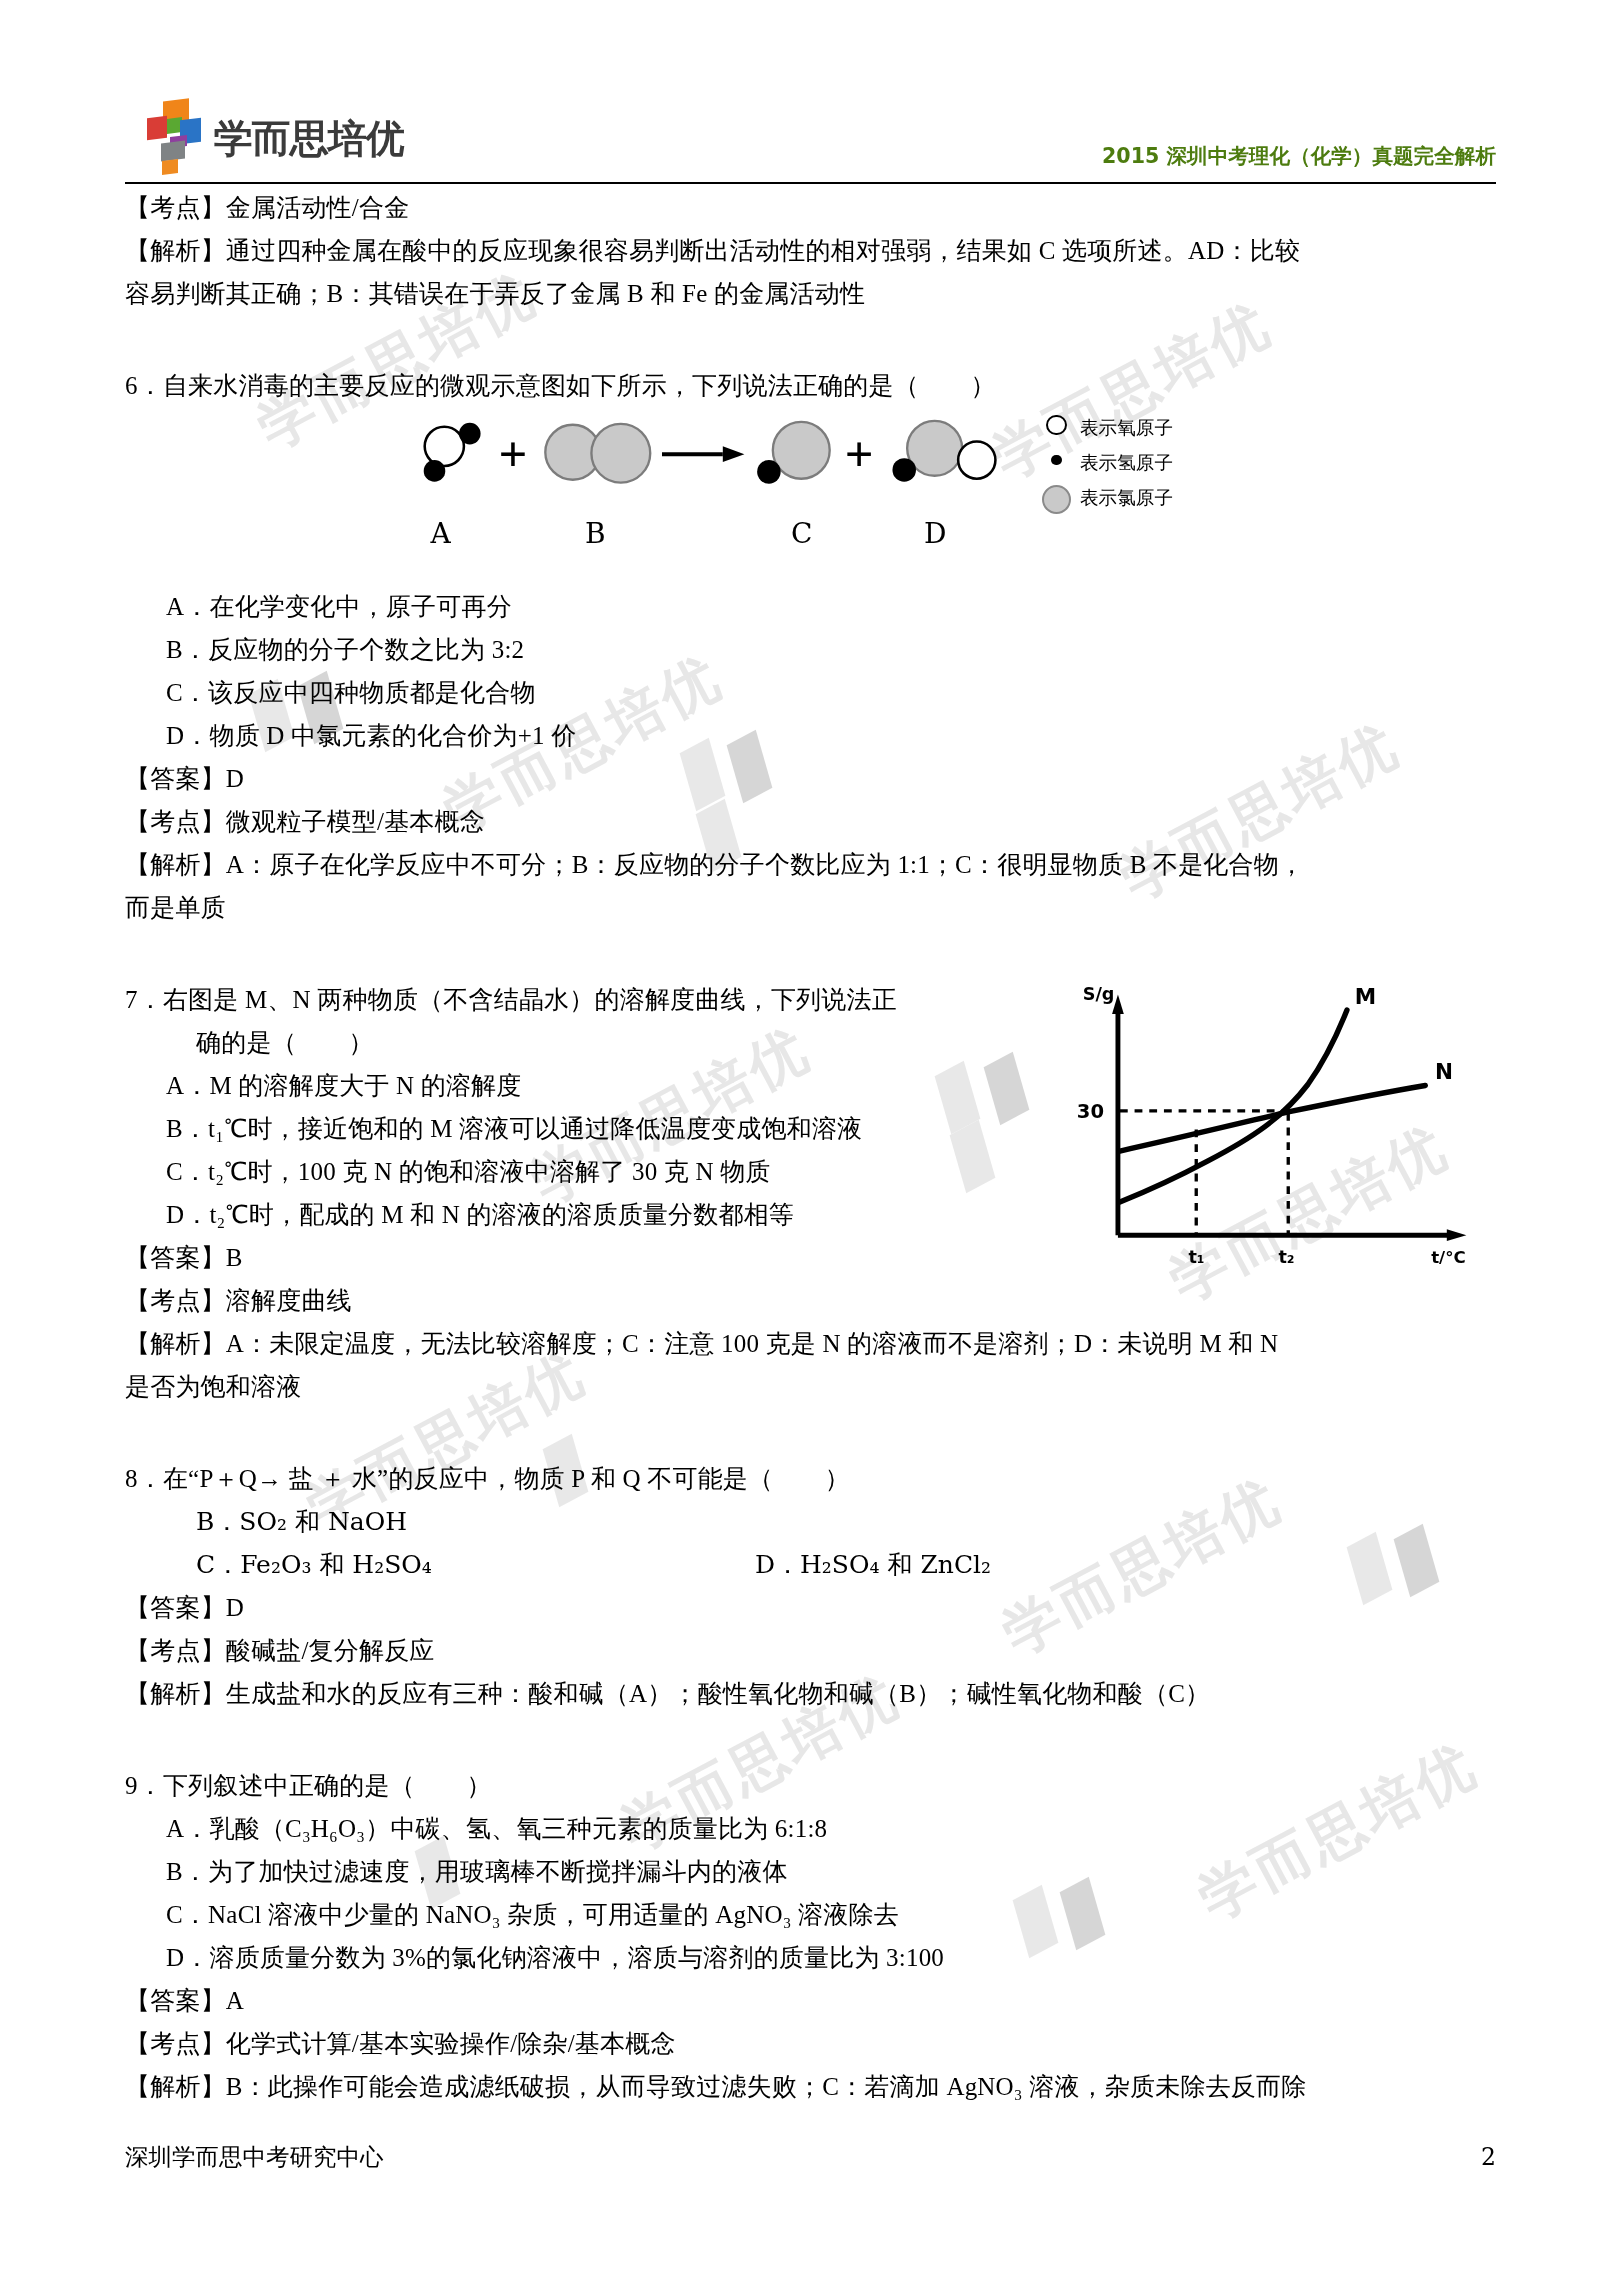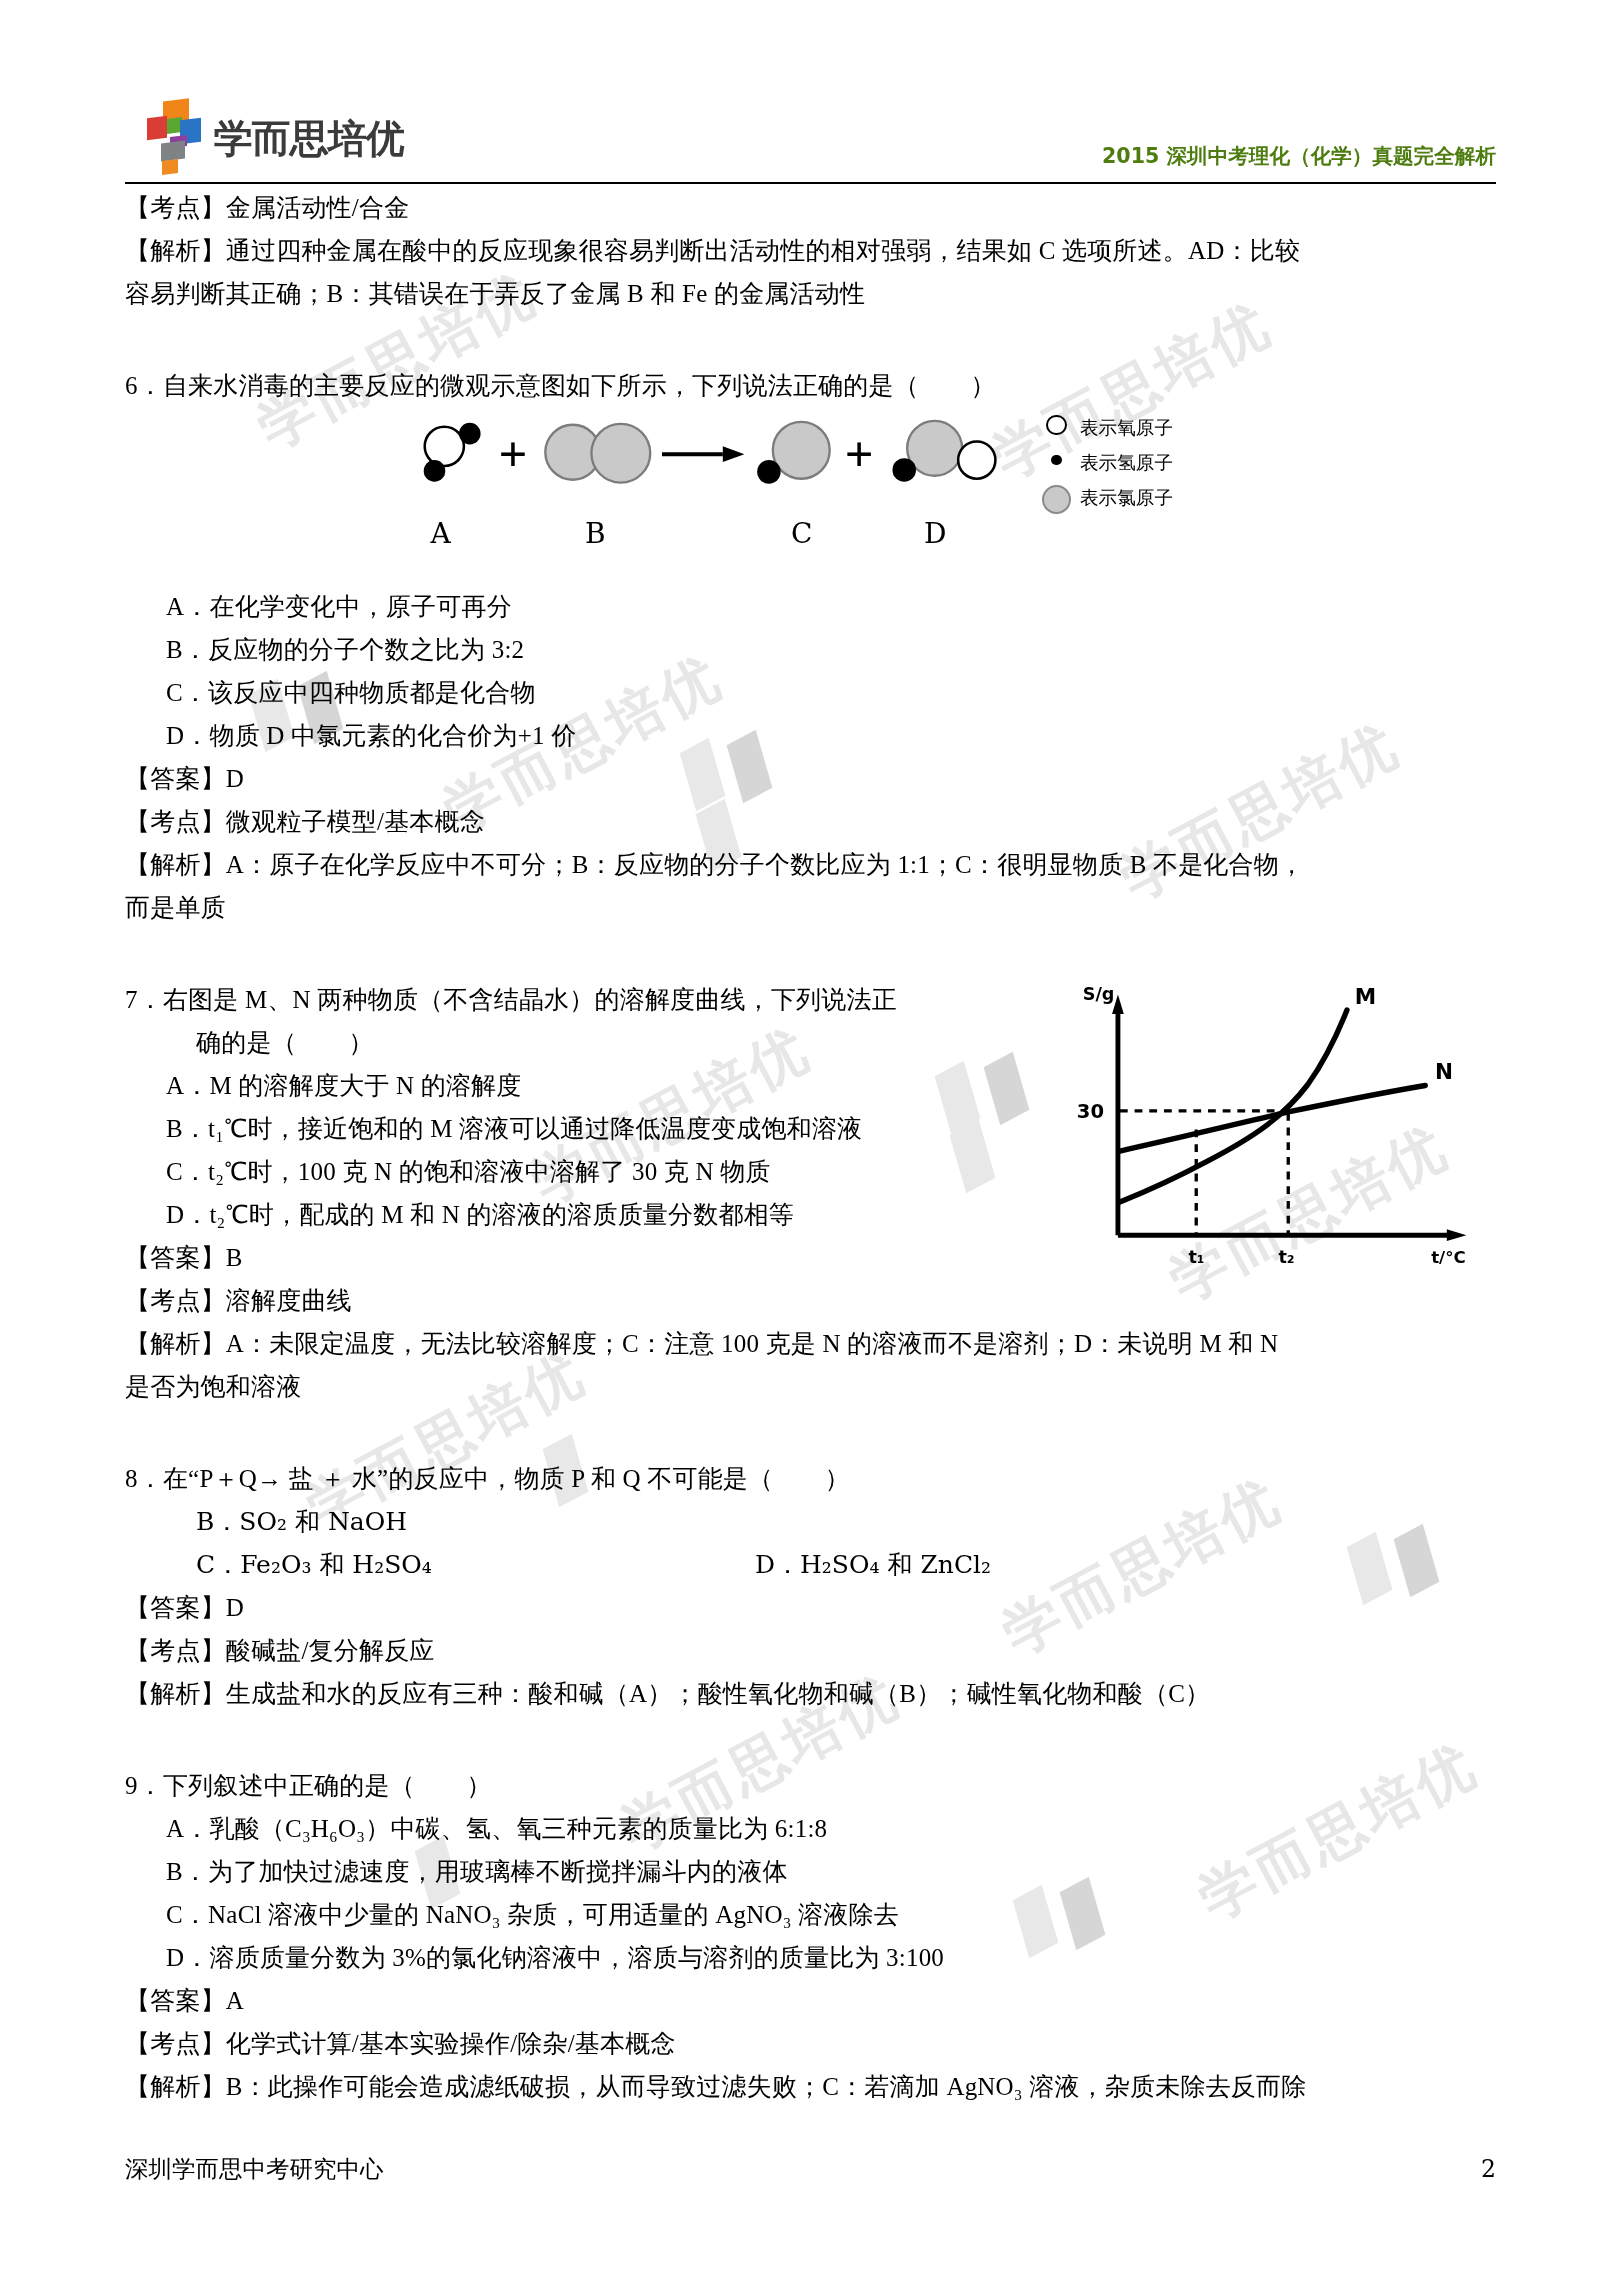--- a/index.html
+++ b/index.html
@@ -412,20 +412,20 @@
     <div class="line">9．下列叙述中正确的是（        ）</div>
     <div class="line indent1">A．乳酸（C₃H₆O₃）中碳、氢、氧三种元素的质量比为 6:1:8</div>
     <div class="line indent1">B．为了加快过滤速度，用玻璃棒不断搅拌漏斗内的液体</div>
     <div class="line indent1">C．NaCl 溶液中少量的 NaNO₃ 杂质，可用适量的 AgNO₃ 溶液除去</div>
     <div class="line indent1">D．溶质质量分数为 3%的氯化钠溶液中，溶质与溶剂的质量比为 3:100</div>
     <div class="line">【答案】A</div>
     <div class="line">【考点】化学式计算/基本实验操作/除杂/基本概念</div>
     <div class="line">【解析】B：此操作可能会造成滤纸破损，从而导致过滤失败；C：若滴加 AgNO₃ 溶液，杂质未除去反而除</div>
   </div>
 
-  <div style="position:absolute; left:125px; right:125px; bottom:108px; display:flex;
+  <div style="position:absolute; left:125px; right:125px; bottom:120px; display:flex;
               justify-content:space-between; align-items:baseline; z-index:2;">
     <div style="font-size:23.5px;">深圳学而思中考研究中心</div>
     <div style="font-size:23.5px;">2</div>
   </div>
 
 </div>
 
 
 </body></html>

